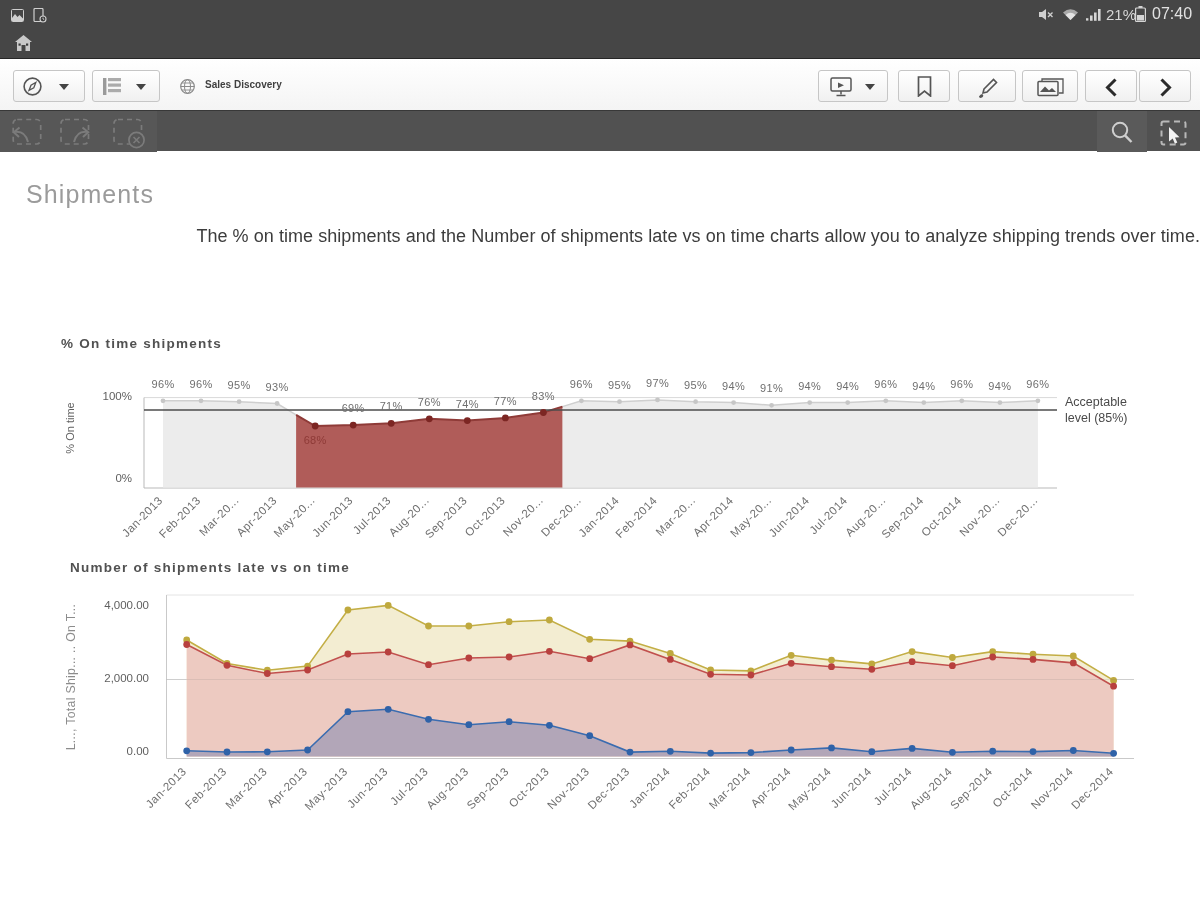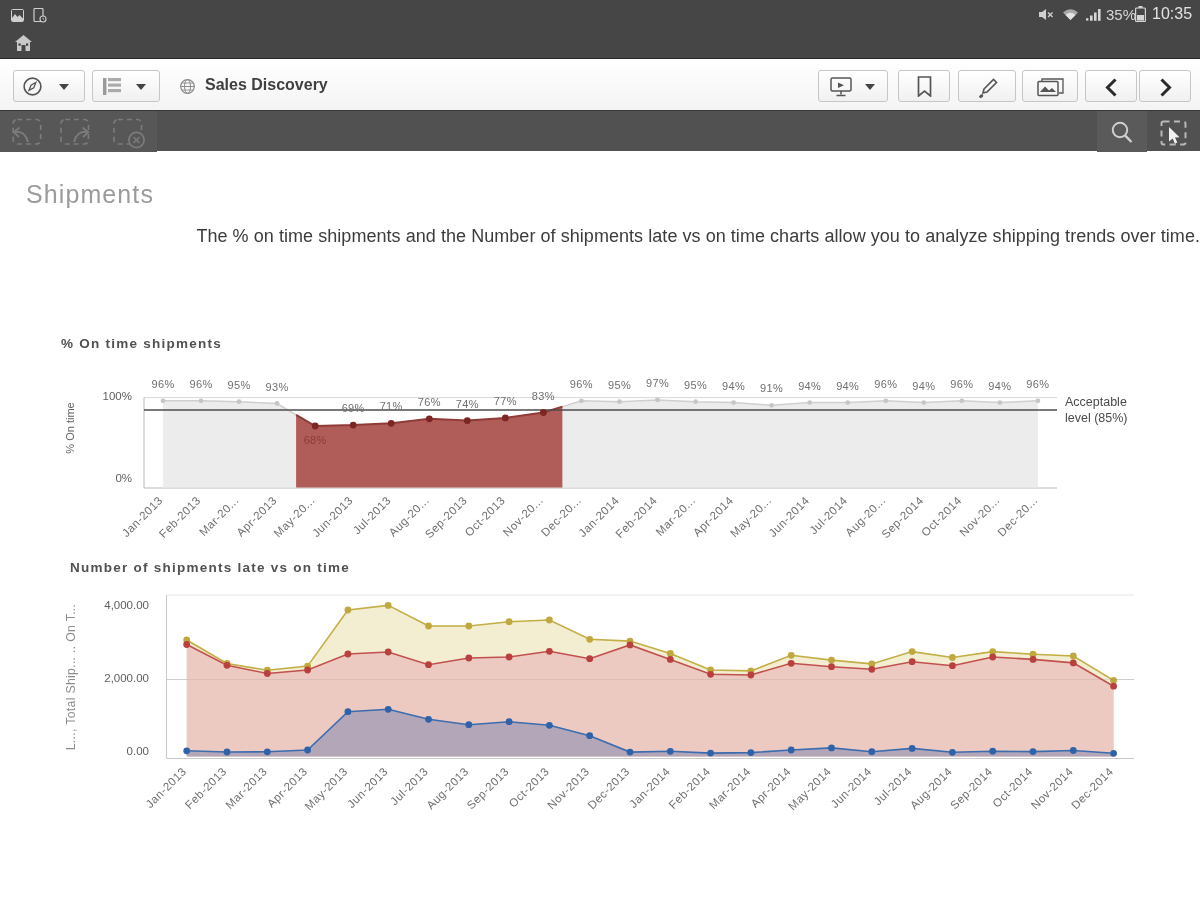--- a/index.html
+++ b/index.html
@@ -46,27 +46,27 @@
     <svg style="position:absolute;left:1062px;top:8px" width="17" height="13" viewBox="0 0 17 13">
       <path d="M8.5 12 L1 4.5 Q8.5 -2 16 4.5 Z" fill="#a9a9a9"></path>
       <path d="M8.5 12 L3.5 7 Q8.5 2.6 13.5 7 Z" fill="#e3e3e3"></path>
     </svg>
     <svg style="position:absolute;left:1086px;top:8px" width="16" height="13" viewBox="0 0 16 13">
       <rect x="0" y="10.2" width="2.4" height="2.4" fill="#d5d5d5"></rect>
       <rect x="4" y="7.5" width="2.6" height="5.3" fill="#d5d5d5"></rect>
       <rect x="8" y="4.5" width="2.6" height="8.3" fill="#d5d5d5"></rect>
       <rect x="12" y="1" width="2.6" height="11.8" fill="#d5d5d5"></rect>
     </svg>
-    <div style="position:absolute;left:1106px;top:6px;color:#d8d8d8;font-size:15px;">35%</div>
+    <div style="position:absolute;left:1106px;top:6px;color:#d8d8d8;font-size:15px;">21%</div>
     <svg style="position:absolute;left:1135px;top:6px" width="11" height="16" viewBox="0 0 11 16">
       <rect x="3.5" y="0" width="4" height="2" fill="#d5d5d5"></rect>
       <rect x="0.6" y="2" width="9.8" height="13.6" rx="1" fill="none" stroke="#d5d5d5" stroke-width="1.2"></rect>
       <rect x="2" y="9" width="7" height="5.6" fill="#d5d5d5"></rect>
     </svg>
-    <div style="position:absolute;left:1152px;top:5px;color:#e2e2e2;font-size:16px;">10:35</div>
+    <div style="position:absolute;left:1152px;top:5px;color:#e2e2e2;font-size:16px;">07:40</div>
   </div>
   <div class="toolbar">
     <div class="btn" style="left:13px;width:72px;">
       <svg style="position:absolute;left:9px;top:6px" width="19" height="19" viewBox="0 0 19 19">
         <circle cx="9.5" cy="9.5" r="8.4" fill="none" stroke="#555" stroke-width="1.6"></circle>
         <path d="M12.8 5.5 L10.8 10.8 L6 13.4 L8 8.2 Z" fill="none" stroke="#555" stroke-width="1.3"></path>
       </svg>
       <svg style="position:absolute;left:44px;top:12px" width="12" height="8" viewBox="0 0 12 8">
           <path d="M1 1 L6 7 L11 1 Z" fill="#444"></path>
         </svg>
@@ -82,21 +82,21 @@
           <path d="M1 1 L6 7 L11 1 Z" fill="#444"></path>
         </svg>
     </div>
     <svg style="position:absolute;left:180px;top:20px;" width="15" height="15" viewBox="0 0 15 15">
       <circle cx="7.5" cy="7.5" r="6.8" fill="none" stroke="#8a8a8a" stroke-width="1.2"></circle>
       <ellipse cx="7.5" cy="7.5" rx="3" ry="6.8" fill="none" stroke="#8a8a8a" stroke-width="1"></ellipse>
       <line x1="0.7" y1="7.5" x2="14.3" y2="7.5" stroke="#8a8a8a" stroke-width="1"></line>
       <line x1="1.5" y1="4" x2="13.5" y2="4" stroke="#8a8a8a" stroke-width="0.9"></line>
       <line x1="1.5" y1="11" x2="13.5" y2="11" stroke="#8a8a8a" stroke-width="0.9"></line>
     </svg>
-    <div style="position:absolute;left:205px;top:0;height:52px;line-height:52px;font-size:16px;font-weight:bold;color:#3f3f3f;">Sales Discovery</div>
+    <div style="position:absolute;left:205px;top:0;height:52px;line-height:52px;font-size:10px;font-weight:bold;color:#3f3f3f;">Sales Discovery</div>
     <div class="btn" style="left:818px;width:70px;">
       <svg style="position:absolute;left:11px;top:6px" width="22" height="20" viewBox="0 0 22 20">
         <rect x="1" y="1" width="20" height="13" rx="1.5" fill="none" stroke="#555" stroke-width="1.5"></rect>
         <path d="M8 5.5 L14 8.2 L8 11 Z" fill="#555"></path>
         <line x1="11" y1="14" x2="11" y2="17.5" stroke="#555" stroke-width="1.5"></line>
         <line x1="6.5" y1="18.5" x2="15.5" y2="18.5" stroke="#555" stroke-width="1.5"></line>
       </svg>
       <svg style="position:absolute;left:45px;top:12px" width="12" height="8" viewBox="0 0 12 8">
           <path d="M1 1 L6 7 L11 1 Z" fill="#444"></path>
         </svg>

